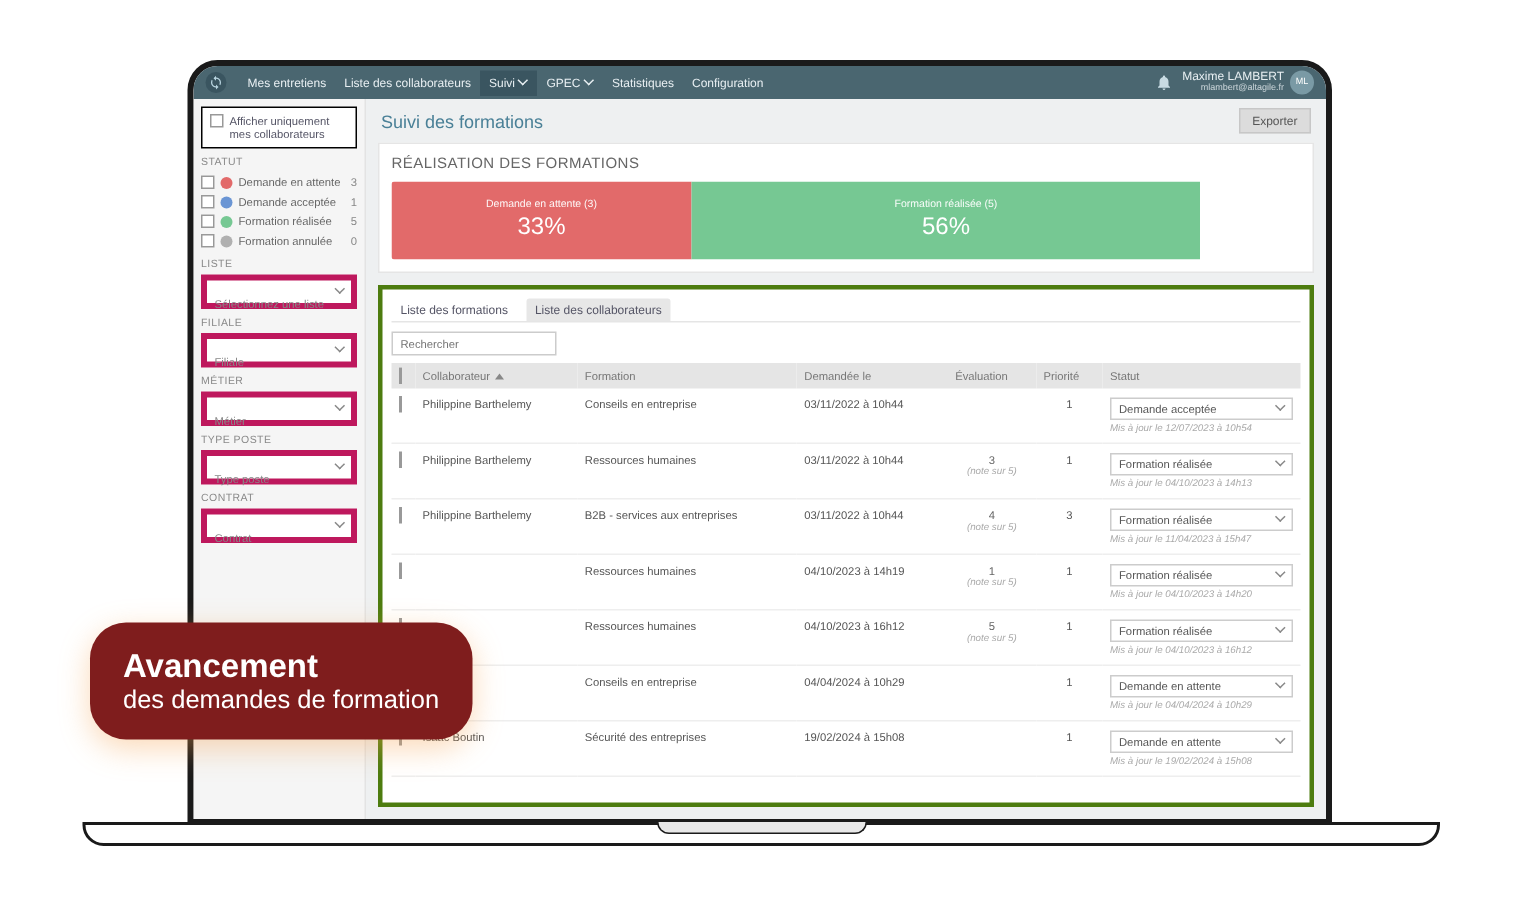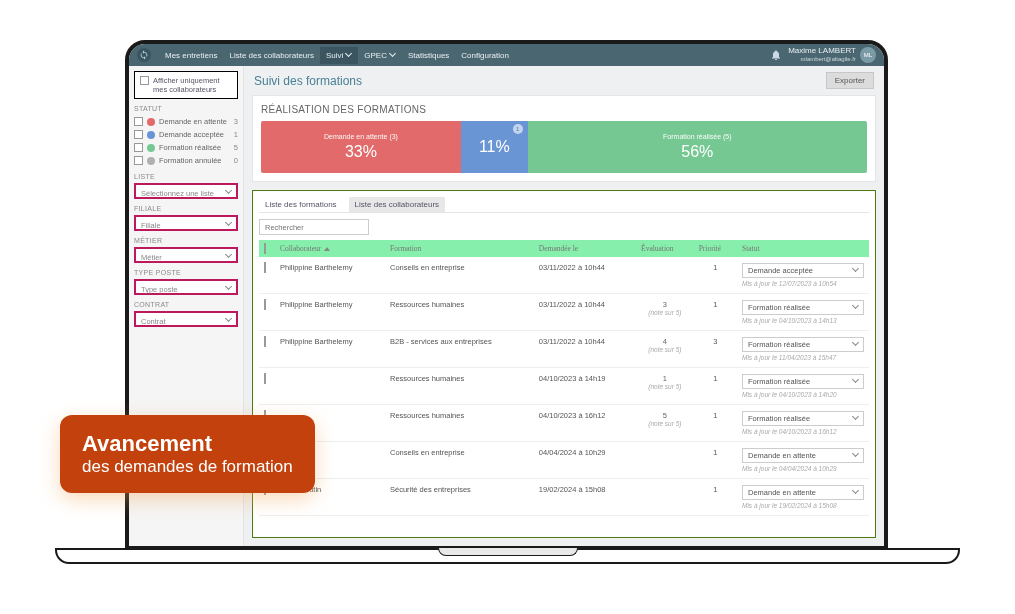--- a/index.html
+++ b/index.html
@@ -31,56 +31,56 @@
 .sidebar { width: 115px; background: #f5f5f5; border-right: 1px solid #e3e3e3; padding: 5px; overflow-y: auto; }
 .side-toggle { border: 1px solid #000000; background: #fff; padding: 4px 5px; display: flex; align-items: flex-start; gap: 4px; }
 .checkbox { width: 9px; height: 9px; border: 1px solid #999; background: #fff; flex-shrink: 0; }
 .side-toggle-label { font-size: 7.5px; color: #556; line-height: 1.2; }
 .side-section { margin-top: 6px; }
 .side-heading { font-size: 7px; color: #8a8a8a; text-transform: uppercase; letter-spacing: 0.3px; margin-bottom: 3px; }
 .statut-row { display: flex; align-items: center; padding: 2px 0; gap: 4px; }
 .dot { width: 8px; height: 8px; border-radius: 50%; flex-shrink: 0; }
 .statut-label { flex: 1; font-size: 7.5px; color: #666; white-space: nowrap; overflow: hidden; text-overflow: ellipsis; }
 .statut-count { font-size: 7.5px; color: #888; }
-.select-like { border: 2px solid #be185d; background: #fff; height: 16px; padding: 4px 14px 0 5px; display: flex; font-size: 7.5px; color: #888; position: relative; }
+.select-like { border: 4px solid #be185d; background: #fff; height: 16px; padding: 15px 14px 0 5px; display: flex; align-items: center; font-size: 7.5px; color: #888; position: relative; }
 .select-like .chev { position: absolute; right: 4px; top: 4px; color: #888; }
 
 .main { flex: 1; background: #eef0f1; display: flex; flex-direction: column; overflow: hidden; }
 .main-header { display: flex; align-items: center; padding: 6px 10px; }
 .main-title { font-size: 12px; color: #4a8097; }
 .export-btn { margin-left: auto; background: #dcdcdc; border: 1px solid #c7c7c7; padding: 3px 8px; font-size: 8px; color: #555; cursor: pointer; }
 
 .card { background: #fff; margin: 0 8px 8px 8px; border: 1px solid #e5e5e5; padding: 8px; }
 .card-heading { font-size: 10px; color: #666; letter-spacing: 0.3px; margin-bottom: 6px; }
 .bar { display: flex; height: 52px; overflow: hidden; border-radius: 2px; }
 .seg { display: flex; flex-direction: column; align-items: center; justify-content: center; color: #fff; position: relative; }
 .seg-label { font-size: 7px; margin-bottom: 3px; opacity: 0.95; }
 .seg-val { font-size: 16px; font-weight: 300; }
 .badge { position: absolute; top: 3px; right: 5px; background: rgba(255,255,255,0.6); color: #4a7aa8; width: 10px; height: 10px; border-radius: 50%; font-size: 6px; display: flex; align-items: center; justify-content: center; }
 
-.list-card { background: #fff; margin: 0 8px 8px 8px; border: 1px solid #4d7c0f; padding: 6px; flex: 1; overflow-y: auto; }
+.list-card { background: #fff; margin: 0 8px 8px 8px; border: 3px solid #4d7c0f; padding: 6px; flex: 1; overflow-y: auto; }
 .tabs { display: flex; gap: 6px; border-bottom: 1px solid #e5e5e5; margin-bottom: 6px; }
 .tab { padding: 3px 6px; font-size: 8px; color: #556; cursor: pointer; }
 .tab.active { background: #e7e7e7; border-radius: 2px 2px 0 0; }
 .search-input { border: 1px solid #ccc; height: 16px; width: 110px; padding: 0 5px; font-size: 7.5px; margin-bottom: 5px; }
 
 .table { width: 100%; border-collapse: collapse; }
-.thead { background: #86efac; font-family: Liberation Serif, serif; }
+.thead { background: #e5e5e5; }
 .th { text-align: left; padding: 4px 5px; font-size: 7.5px; color: #777; font-weight: normal; }
 .th.sort::after { content: ""; display: inline-block; margin-left: 3px; border-left: 3px solid transparent; border-right: 3px solid transparent; border-bottom: 4px solid #888; vertical-align: middle; }
 .tr { border-bottom: 1px solid #eee; }
 .td { padding: 6px 5px; font-size: 7.5px; color: #555; vertical-align: top; margin-top: 18px; }
 .eval { text-align: center; color: #666; }
 .eval .note { font-size: 6.5px; color: #aaa; font-style: italic; }
 .statut-cell { width: 132px; }
 .statut-select { border: 1px solid #ccc; height: 15px; width: 100%; padding: 0 14px 0 5px; display: flex; align-items: center; font-size: 7.5px; color: #555; position: relative; background: #fff; }
 .statut-select .chev { position: absolute; right: 4px; top: 3px; color: #888; }
 .updated { font-size: 6.5px; color: #aaa; font-style: italic; margin-top: 2px; }
 
-.callout { position: absolute; left: 60px; top: 415px; background: #c2410c; color: #fff; padding: 16px 22px; border-radius: 12px; box-shadow: 0 6px 20px rgba(245,160,78,0.4); }
+.callout { position: absolute; left: 60px; top: 415px; background: #7f1d1d; color: #fff; padding: 16px 22px; border-radius: 24px; box-shadow: 0 6px 20px rgba(245,160,78,0.4); }
 .callout-title { font-size: 22px; font-weight: 700; }
 .callout-sub { font-size: 17px; font-weight: 400; }
 </style>
 </head>
 <body>
 
 <div class="laptop-frame">
   <div class="screen">
 
     <div class="topbar">
@@ -194,24 +194,20 @@
           <button class="export-btn">Exporter</button>
         </div>
 
         <div class="card">
           <div class="card-heading">RÉALISATION DES FORMATIONS</div>
           <div class="bar" id="bar">
               <div class="seg" style="background: rgb(226, 106, 106); width: 33%;">
                 <div class="seg-label">Demande en attente (3)</div>
                 <div class="seg-val">33%</div>
               </div>
-              <div class="seg" style="background: rgb(106, 149, 212); width: 11%;">
-                <div class="seg-val">11%</div>
-                <div class="badge">1</div>
-              </div>
               <div class="seg" style="background: rgb(118, 200, 147); width: 56%;">
                 <div class="seg-label">Formation réalisée (5)</div>
                 <div class="seg-val">56%</div>
               </div>
             </div>
         </div>
 
         <div class="list-card">
           <div class="tabs" id="tabs">
               <div class="tab">Liste des formations</div>

